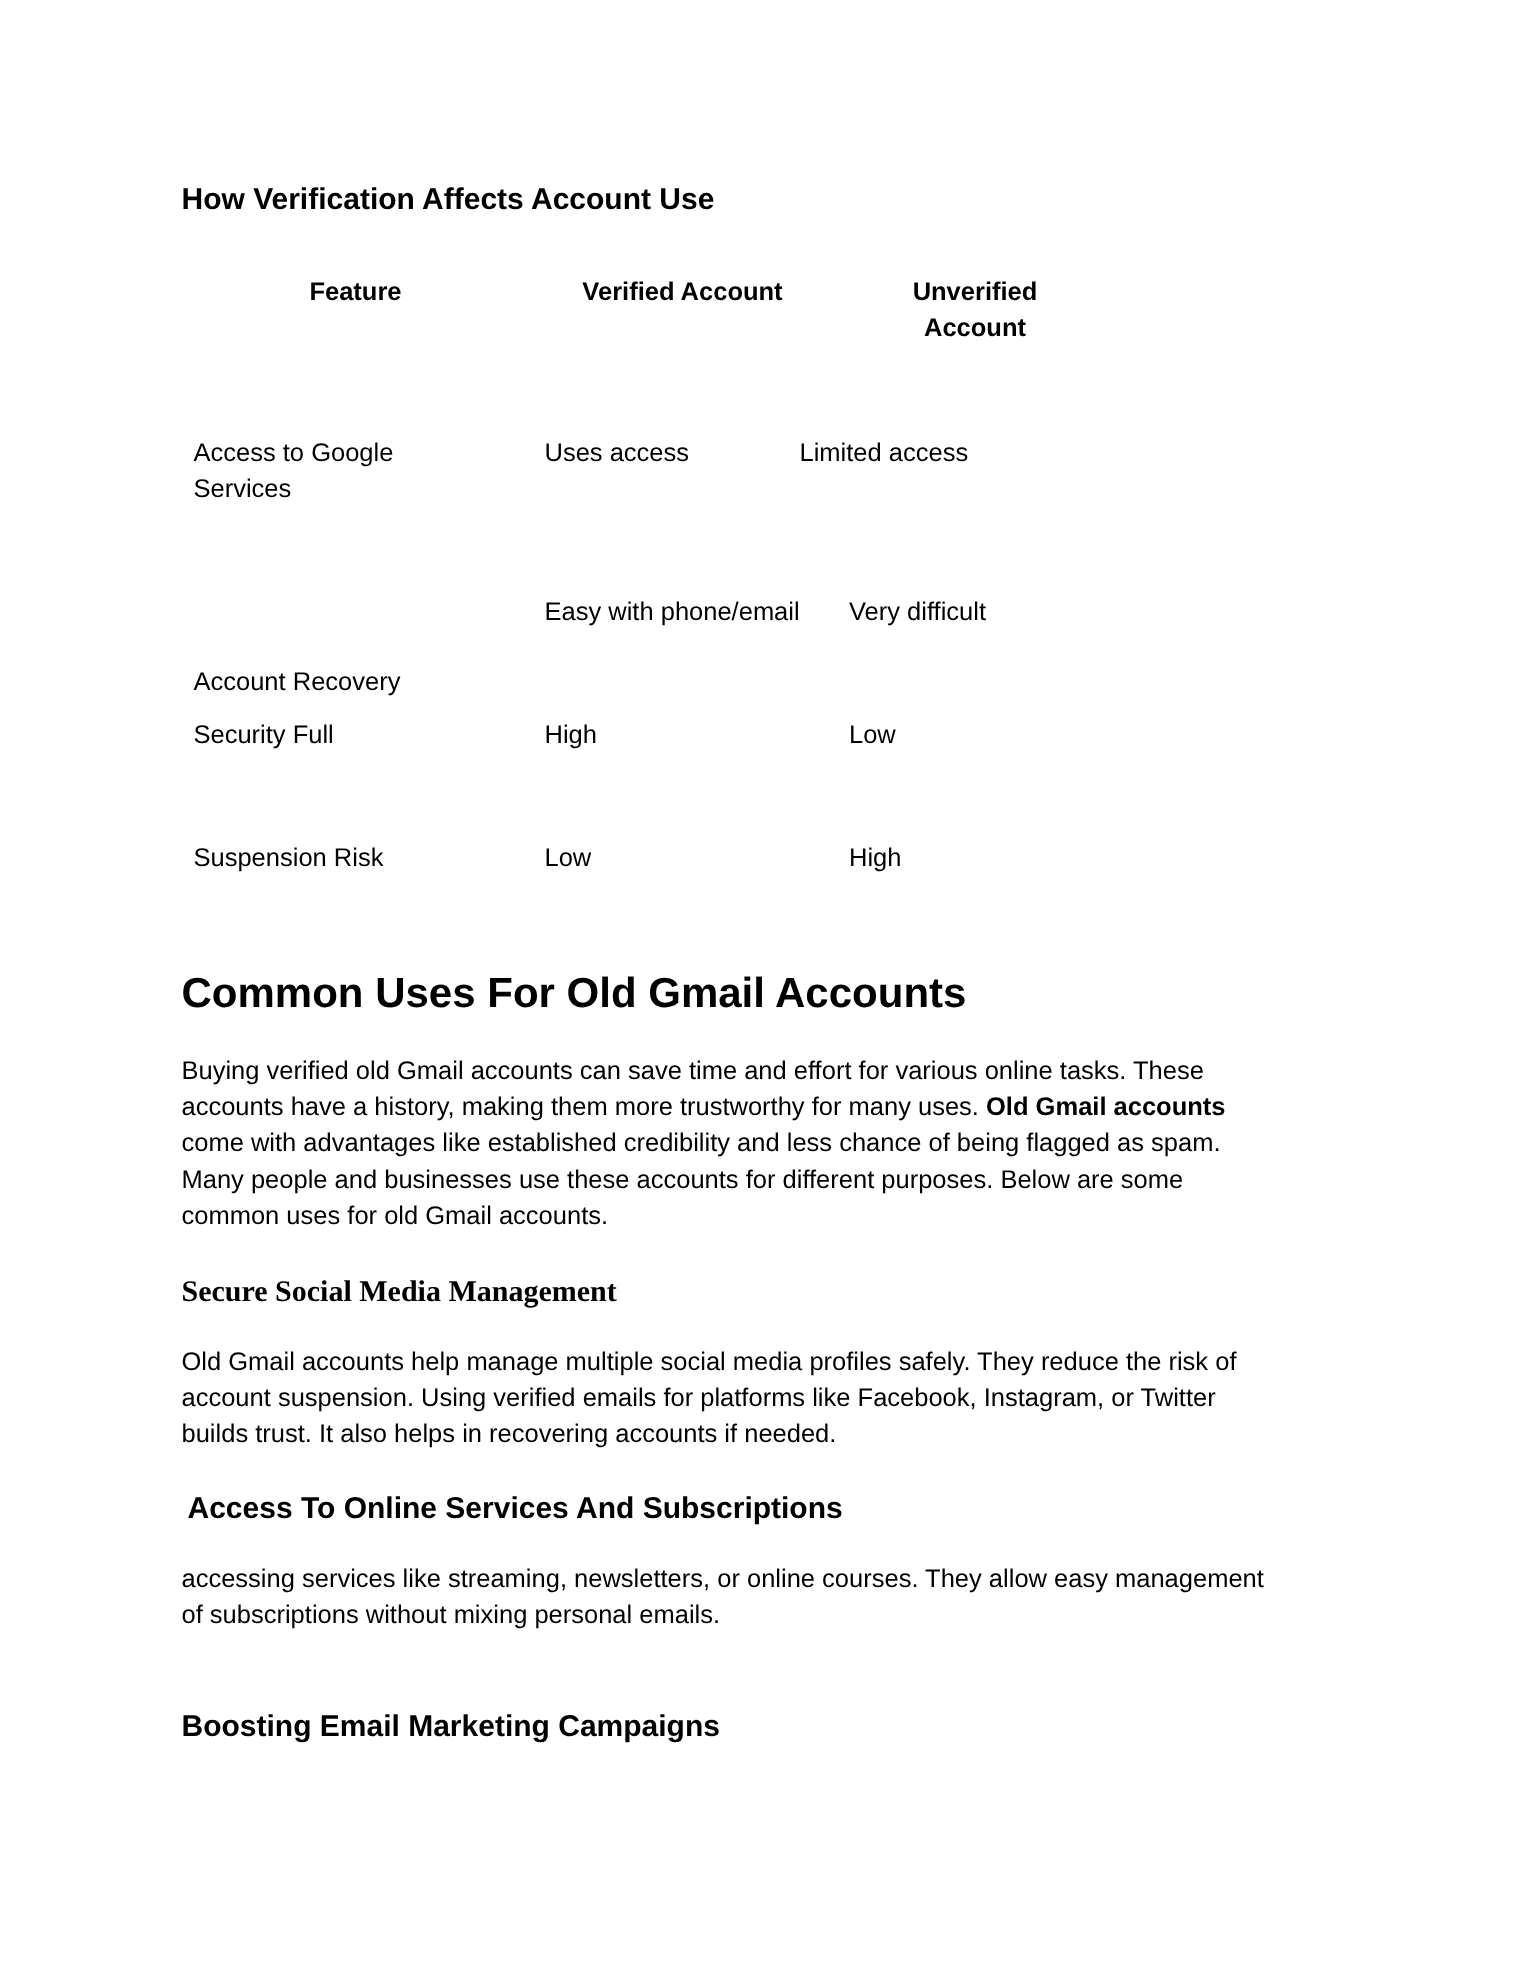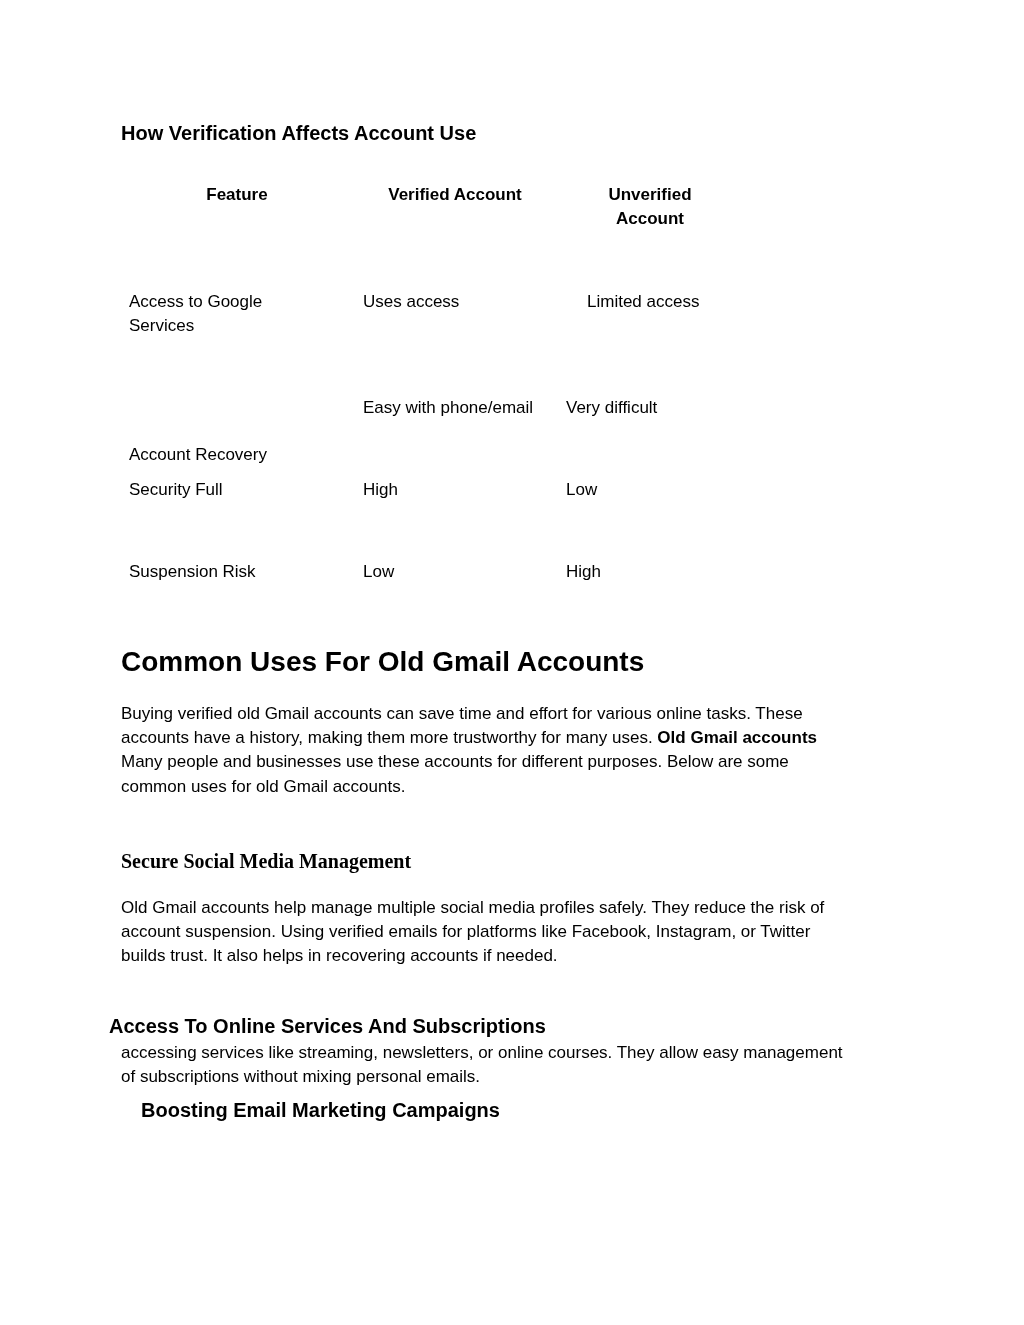--- a/index.html
+++ b/index.html
@@ -27,21 +27,21 @@
     <div>Unverified</div>
     <div>Account</div>
   </div>
 
   <div>
     <div class="abs td" style="left:129px; top:290px;">
       <div>Access to Google</div>
       <div>Services</div>
     </div>
     <div class="abs td" style="left:363px; top:290px;">Uses access</div>
-    <div class="abs td" style="left:587px; top:290px;">Limited access</div>
+    <div class="abs td" style="left:533px; top:290px;">Limited access</div>
   </div>
 
   <div>
     <div class="abs td" style="left:129px; top:396px;margin-top:47px;">Account Recovery</div>
     <div class="abs td" style="left:363px; top:396px;">Easy with phone/email</div>
     <div class="abs td" style="left:566px; top:396px;">Very difficult</div>
   </div>
 
   <div>
     <div class="abs td" style="left:129px; top:478px;">Security Full</div>
@@ -54,30 +54,31 @@
     <div class="abs td" style="left:363px; top:560px;">Low</div>
     <div class="abs td" style="left:566px; top:560px;">High</div>
   </div>
 </div>
 
 <div class="abs h2" style="left:121px; top:645px;">Common Uses For Old Gmail Accounts</div>
 
 <div class="abs para" style="left:121px; top:702px;">
   <div>Buying verified old Gmail accounts can save time and effort for various online tasks. These</div>
   <div><span>accounts have a history, making them more trustworthy for many uses. </span><b>Old Gmail accounts</b></div>
+  <div>come with advantages like established credibility and less chance of being flagged as spam.</div>
   <div>Many people and businesses use these accounts for different purposes. Below are some</div>
   <div>common uses for old Gmail accounts.</div>
 </div>
 
 <div class="abs h3" style="left:121px; top:849px;font-family:Liberation Serif, serif;">Secure Social Media Management</div>
 <div class="abs para" style="left:121px; top:896px;">
   <div>Old Gmail accounts help manage multiple social media profiles safely. They reduce the risk of</div>
   <div>account suspension. Using verified emails for platforms like Facebook, Instagram, or Twitter</div>
   <div>builds trust. It also helps in recovering accounts if needed.</div>
 </div>
 
-<div class="abs h3" style="left:109px; top:994px;margin-top:20px;">Access To Online Services And Subscriptions</div>
+<div class="abs h3" style="left:125px; top:994px;">Access To Online Services And Subscriptions</div>
 <div class="abs para" style="left:121px; top:1041px; width:820px;">
   <div>accessing services like streaming, newsletters, or online courses. They allow easy management</div>
   <div>of subscriptions without mixing personal emails.</div>
 </div>
 
-<div class="abs h3" style="left:121px; top:1098px;margin-left:20px;">Boosting Email Marketing Campaigns</div>
+<div class="abs h3" style="left:121px; top:1139px;">Boosting Email Marketing Campaigns</div>
 
 </body></html>

